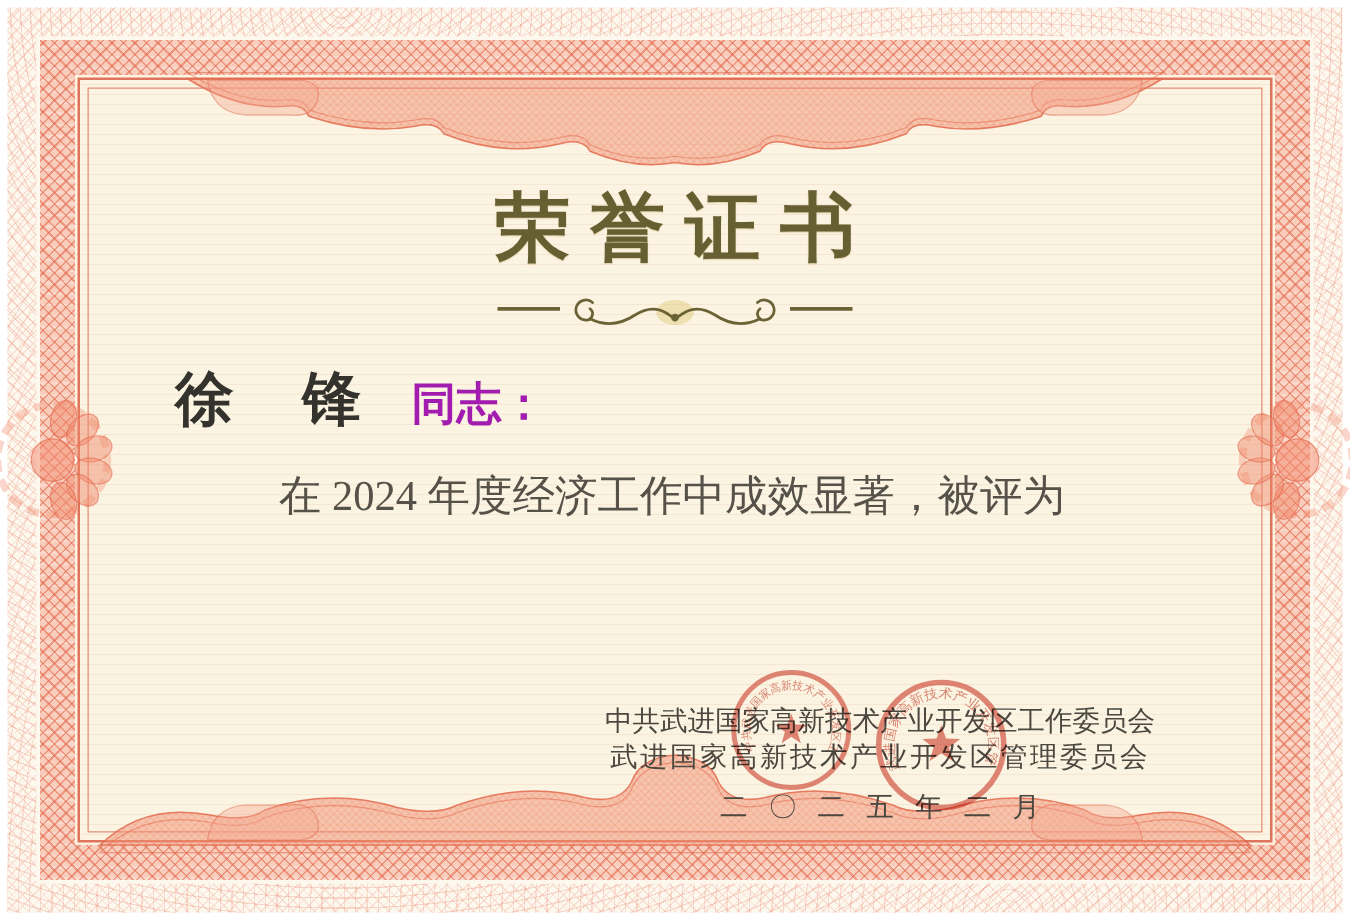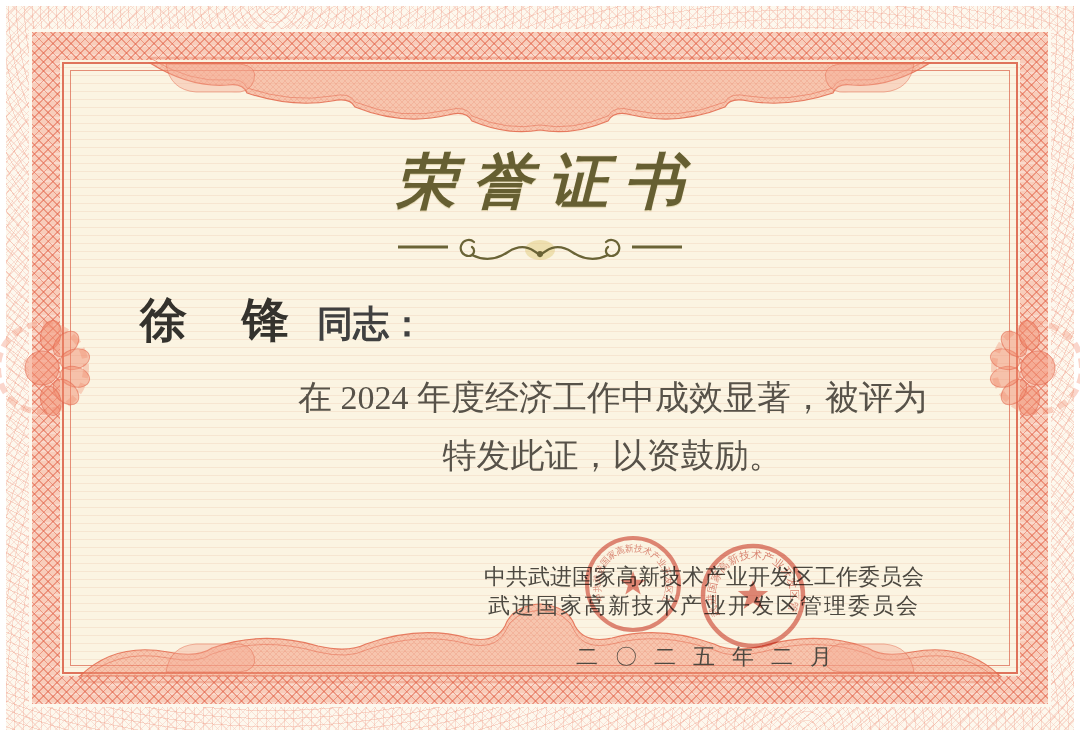--- a/index.html
+++ b/index.html
@@ -32,44 +32,44 @@
     position:absolute;inset:60px;
     background-color:#fbf4e2;
     background-image:
       repeating-linear-gradient(0deg, rgba(230,178,148,.22) 0 1px, transparent 1px 8px),
       repeating-linear-gradient(90deg, rgba(251,244,226,.95) 0 4px, rgba(251,244,226,0) 4px 8px);
   }
   .frame-outer{position:absolute;inset:62px;border:2px solid rgba(219,101,76,.9);}
   .frame-inner{position:absolute;inset:70px;border:1px solid rgba(219,101,76,.72);}
   .ornaments, .seals{position:absolute;inset:0;width:1080px;height:736px;pointer-events:none;}
 
-  .title-block{position:absolute;top:142px;left:0;width:100%;text-align:center;font-style:italic;}
+  .title-block{position:absolute;top:142px;left:0;width:100%;text-align:center;}
   .title{
     margin:0;font-size:60px;font-weight:900;letter-spacing:16px;padding-left:16px;
     color:#665f32;text-shadow:0 1px 1px rgba(160,140,60,.35);
     font-family:"Liberation Serif","DejaVu Serif",serif;
   }
   .subtitle{
     margin-top:9px;font-size:20px;font-weight:700;letter-spacing:5px;padding-left:5px;
     color:#80743c;font-family:"Liberation Serif","DejaVu Serif",serif;
   }
   .flourish{display:block;margin:6px auto 0 auto;}
 
-  .name-row{position:absolute;top:295px;left:140px;display:flex;align-items:baseline;gap:24px;}
+  .name-row{position:absolute;top:295px;left:140px;display:flex;align-items:baseline;gap:36px;}
   .name{font-size:47px;font-weight:900;color:#34322d;letter-spacing:4px;line-height:1.1;}
-  .salutation{font-size:36px;font-weight:700;color:#404040;}
+  .salutation{font-size:36px;font-weight:700;color:#a21caf;}
 
   .body-block{position:absolute;top:369px;left:163px;right:78px;
     font-size:34px;line-height:58px;color:#575249;}
-  .indent{text-indent:60px;text-align:center;}
+  .indent{text-indent:60px;}
 
   .issuer-block{position:absolute;top:562px;right:140px;width:472px;text-align:center;
     color:#4c4840;font-size:22px;line-height:29px;}
   .issuer-line2{letter-spacing:2px;}
-  .issue-date{margin-top:22px;letter-spacing:17px;padding-left:17px;}
+  .issue-date{margin-top:11px;letter-spacing:17px;padding-left:17px;}
 
   .seal-group{mix-blend-mode:multiply;opacity:.62;}
   .seal-text{font-family:"Liberation Serif","DejaVu Serif",serif;fill:#c63f2e;}
 </style>
 </head>
 <body>
 
 <div class="cert">
 
   <div class="guilloche"></div>
@@ -141,21 +141,20 @@
     </svg>
   </div>
 
   <div class="name-row">
     <span class="name">徐　锋</span>
     <span class="salutation">同志：</span>
   </div>
 
   <div class="body-block">
     <div class="indent">在 2024 年度经济工作中成效显著，被评为</div>
-    <div class="indent">特发此证，以资鼓励。</div>
   </div>
 
   <div class="issuer-block">
     <div>中共武进国家高新技术产业开发区工作委员会</div>
     <div class="issuer-line2">武进国家高新技术产业开发区管理委员会</div>
     <div class="issue-date">二〇二五年二月</div>
   </div>
 
   <svg class="seals" viewBox="0 0 1080 736">
     <defs>

